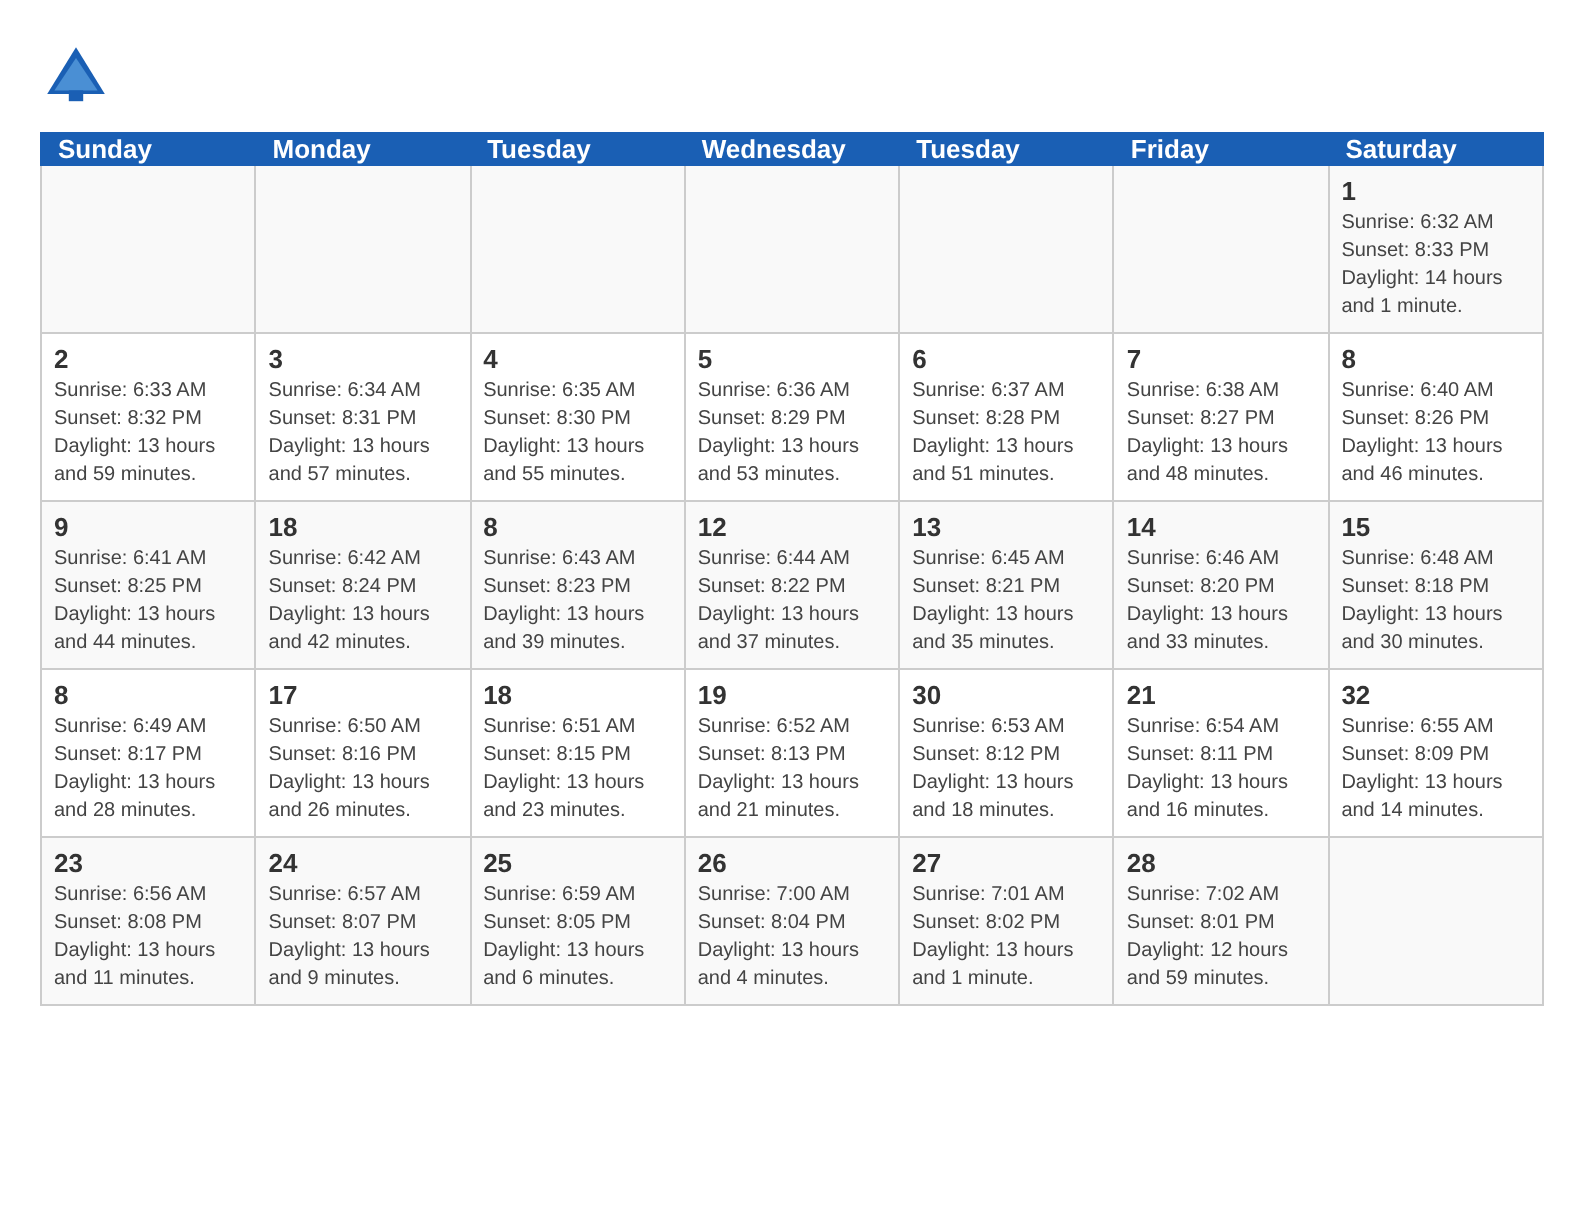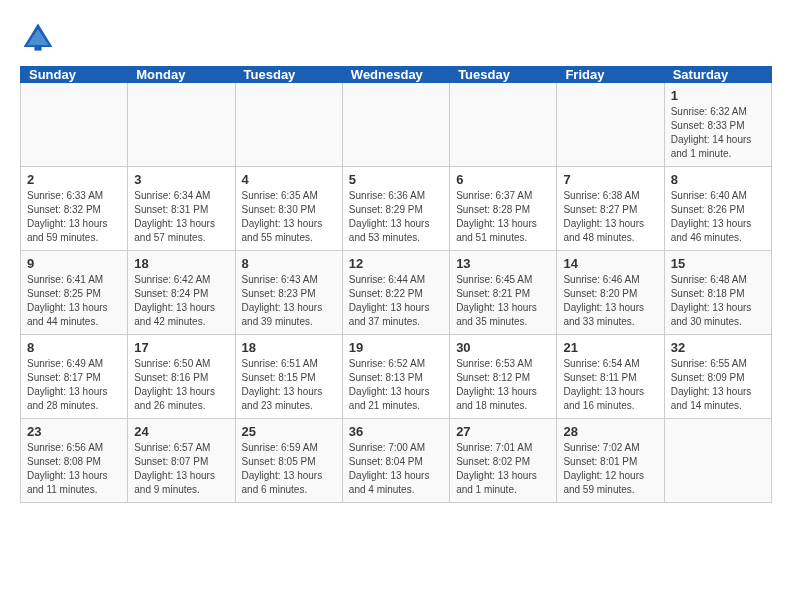--- a/index.html
+++ b/index.html
@@ -236,21 +236,21 @@
         </td>
         <td>
           <span class="day-number">24</span>
           <div class="day-info">Sunrise: 6:57 AM<br>Sunset: 8:07 PM<br>Daylight: 13 hours<br>and 9 minutes.</div>
         </td>
         <td>
           <span class="day-number">25</span>
           <div class="day-info">Sunrise: 6:59 AM<br>Sunset: 8:05 PM<br>Daylight: 13 hours<br>and 6 minutes.</div>
         </td>
         <td>
-          <span class="day-number">36</span>
+          <span class="day-number">26</span>
           <div class="day-info">Sunrise: 7:00 AM<br>Sunset: 8:04 PM<br>Daylight: 13 hours<br>and 4 minutes.</div>
         </td>
         <td>
           <span class="day-number">27</span>
           <div class="day-info">Sunrise: 7:01 AM<br>Sunset: 8:02 PM<br>Daylight: 13 hours<br>and 1 minute.</div>
         </td>
         <td>
           <span class="day-number">28</span>
           <div class="day-info">Sunrise: 7:02 AM<br>Sunset: 8:01 PM<br>Daylight: 12 hours<br>and 59 minutes.</div>
         </td>

